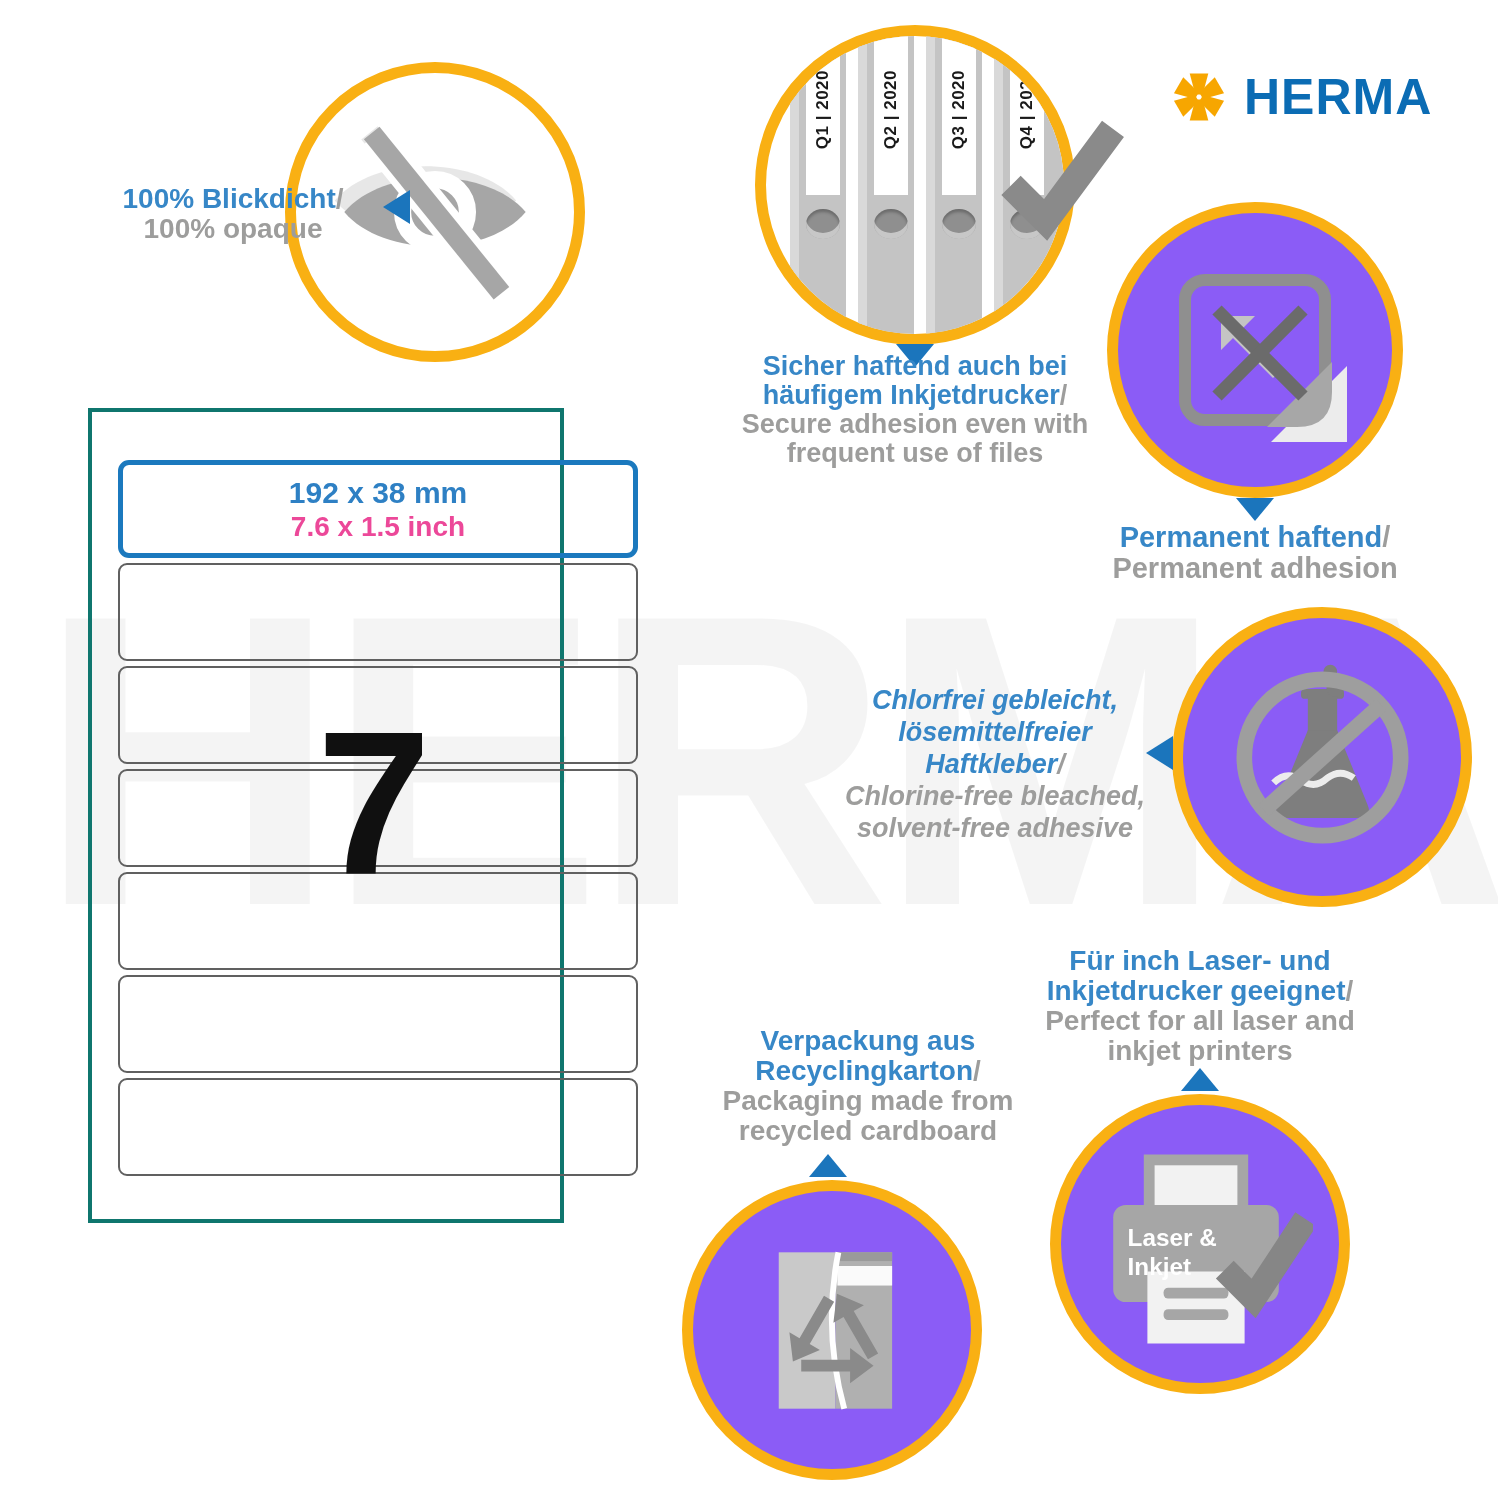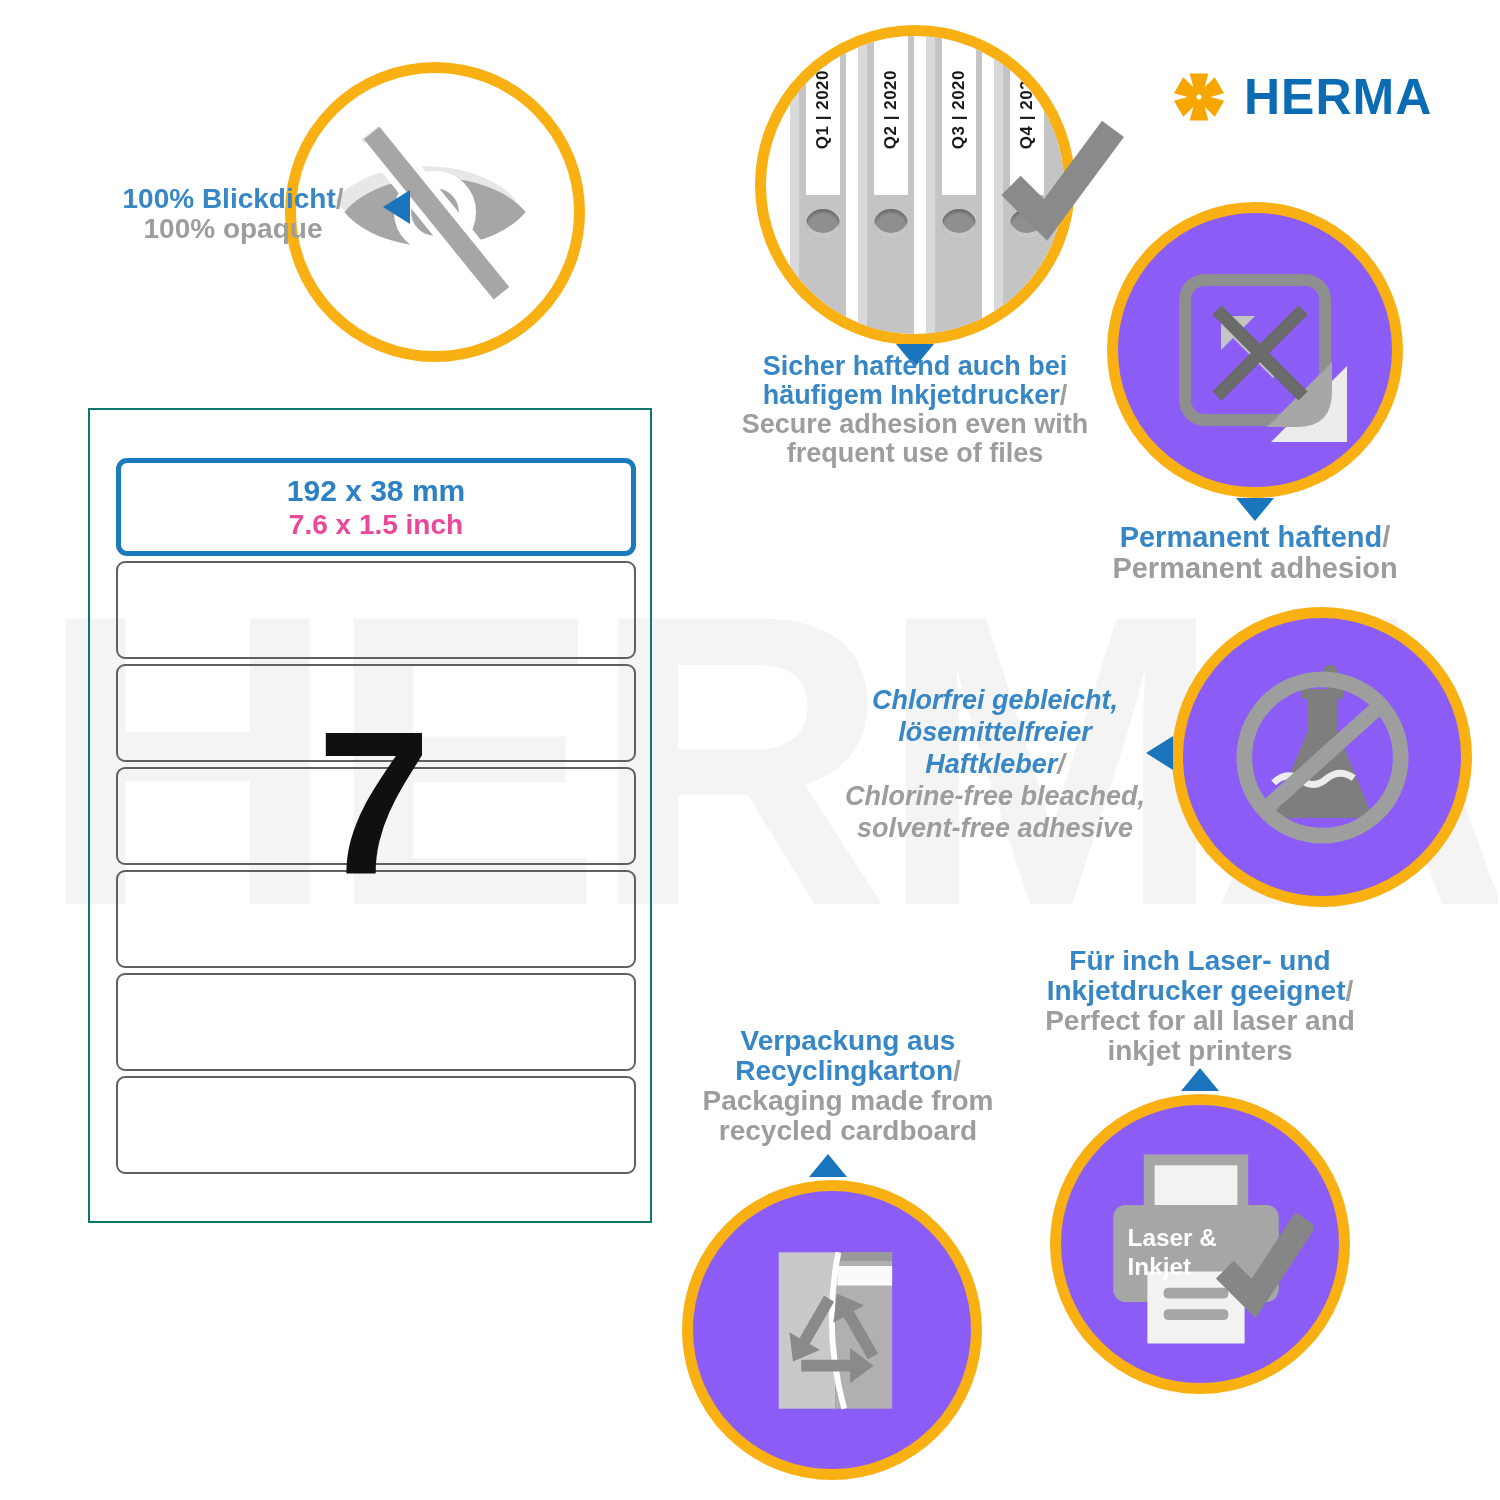--- a/index.html
+++ b/index.html
@@ -43,30 +43,30 @@
   .ftext .en{color:#9D9D9C;}
   .ftext div{white-space:nowrap;}
   .t-right{text-align:center;}
   .t-center{text-align:center;}
 
   #f-opaque   {left:92px;  top:184px; width:282px; font-size:28px; line-height:30px;}
   #f-adhesion {left:690px; top:352px; width:450px; font-size:27px; line-height:29px;}
   #f-permanent{left:1080px;top:522px; width:350px; font-size:29px; line-height:31px;}
   #f-chlorine {left:840px; top:684px; width:310px; font-size:27px; line-height:32px;font-style:italic;}
   #f-printers {left:1005px;top:946px; width:390px; font-size:28px; line-height:30px;}
-  #f-packaging{left:658px; top:1026px;width:380px; font-size:28px; line-height:30px;}
+  #f-packaging{left:678px; top:1026px;width:380px; font-size:28px; line-height:30px;}
 
   
   .logo{left:1168px;top:66px;display:flex;align-items:center;gap:14px;z-index:3;}
   .logo .logo-text{font-size:50px;font-weight:700;color:#0B6CB4;letter-spacing:1px;line-height:1;}
 
   
   .sheet{
-    left:88px;top:408px;width:564px;height:815px;
-    border:2px solid #0f766e;background:transparent;z-index:1;box-sizing:border-box;
+    left:88px;top:408px;width:476px;height:815px;
+    border:4px solid #0f766e;background:transparent;z-index:1;box-sizing:border-box;
   }
   .rows{position:absolute;left:26px;top:48px;width:520px;}
   .lrow{
     height:98px;margin-bottom:5px;border:2px solid #606060;border-radius:9px;
     background:transparent;box-sizing:border-box;
   }
   .lrow.first{
     border:5px solid #1B79BE;border-radius:11px;
     display:flex;flex-direction:column;align-items:center;justify-content:center;
   }

